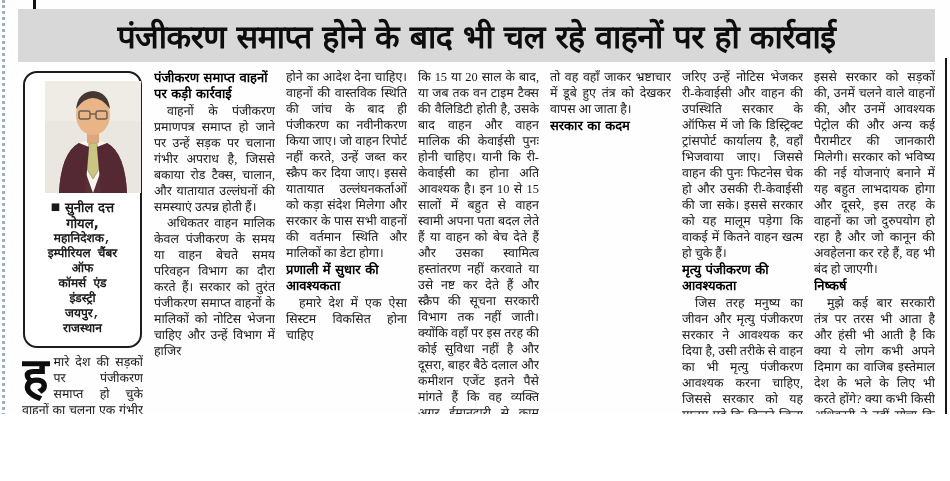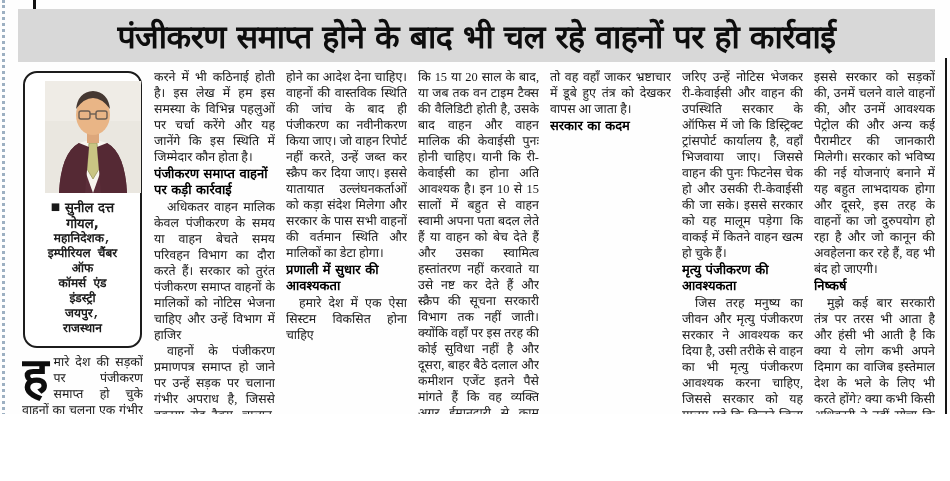--- a/index.html
+++ b/index.html
@@ -86,24 +86,23 @@
         <div class="author-name"><span class="marker">■</span> <span>सुनील दत्त गोयल,</span></div>
         <div class="author-line">महानिदेशक,</div>
         <div class="author-line">इम्पीरियल चैंबर ऑफ</div>
         <div class="author-line">कॉमर्स एंड इंडस्ट्री</div>
         <div class="author-line">जयपुर, राजस्थान</div>
       </div>
       <p class="first"><span class="dropcap">ह</span><span>मारे देश की सड़कों पर पंजीकरण समाप्त हो चुके वाहनों का चलना एक गंभीर समस्या बन गई है। यह न केवल यातायात नियमों का उल्लंघन है, बल्कि इससे सड़क दुर्घटनाओं के मामले में जिम्मेदारी तय</span></p>
     </div>
 
     <div class="col">
-      <p class="first">करने में भी कठिनाई होती है। इस लेख में हम इस समस्या के विभिन्न पहलुओं पर चर्चा करेंगे और यह जानेंगे कि इस स्थिति में जिम्मेदार कौन होता है।</p>
       <div class="subhead">पंजीकरण समाप्त वाहनों पर कड़ी कार्रवाई</div>
+      <p>वाहनों के पंजीकरण प्रमाणपत्र समाप्त हो जाने पर उन्हें सड़क पर चलाना गंभीर अपराध है, जिससे बकाया रोड टैक्स, चालान, और यातायात उल्लंघनों की समस्याएं उत्पन्न होती हैं।</p>
       <p>अधिकतर वाहन मालिक केवल पंजीकरण के समय या वाहन बेचते समय परिवहन विभाग का दौरा करते हैं। सरकार को तुरंत पंजीकरण समाप्त वाहनों के मालिकों को नोटिस भेजना चाहिए और उन्हें विभाग में हाजिर</p>
-      <p>वाहनों के पंजीकरण प्रमाणपत्र समाप्त हो जाने पर उन्हें सड़क पर चलाना गंभीर अपराध है, जिससे बकाया रोड टैक्स, चालान, और यातायात उल्लंघनों की समस्याएं उत्पन्न होती हैं।</p>
     </div>
 
     <div class="col">
       <p class="first">होने का आदेश देना चाहिए। वाहनों की वास्तविक स्थिति की जांच के बाद ही पंजीकरण का नवीनीकरण किया जाए। जो वाहन रिपोर्ट नहीं करते, उन्हें जब्त कर स्क्रैप कर दिया जाए। इससे यातायात उल्लंघनकर्ताओं को कड़ा संदेश मिलेगा और सरकार के पास सभी वाहनों की वर्तमान स्थिति और मालिकों का डेटा होगा।</p>
       <div class="subhead">प्रणाली में सुधार की आवश्यकता</div>
       <p>हमारे देश में एक ऐसा सिस्टम विकसित होना चाहिए</p>
     </div>
 
     <div class="col">
       <p class="first">कि 15 या 20 साल के बाद, या जब तक वन टाइम टैक्स की वैलिडिटी होती है, उसके बाद वाहन और वाहन मालिक की केवाईसी पुनः होनी चाहिए। यानी कि री-केवाईसी का होना अति आवश्यक है। इन 10 से 15 सालों में बहुत से वाहन स्वामी अपना पता बदल लेते हैं या वाहन को बेच देते हैं और उसका स्वामित्व हस्तांतरण नहीं करवाते या उसे नष्ट कर देते हैं और स्क्रैप की सूचना सरकारी विभाग तक नहीं जाती। क्योंकि वहाँ पर इस तरह की कोई सुविधा नहीं है और दूसरा, बाहर बैठे दलाल और कमीशन एजेंट इतने पैसे मांगते हैं कि वह व्यक्ति अगर ईमानदारी से काम करना चाहे और सरकार को सहयोग भी करना चाहे,</p>

